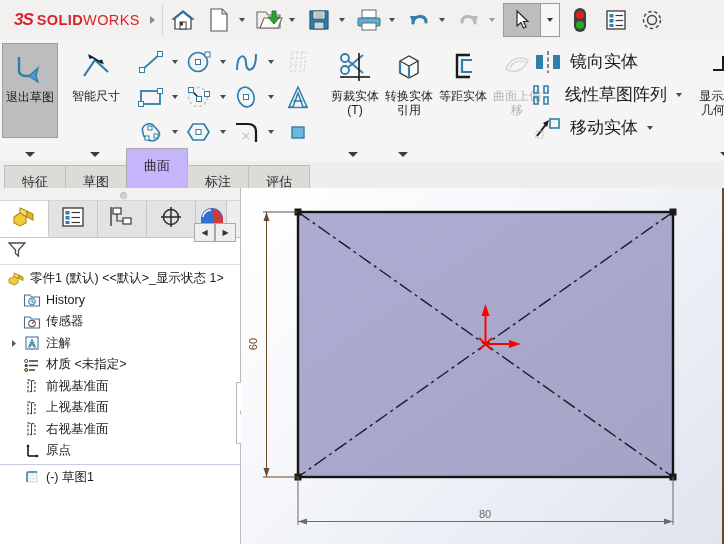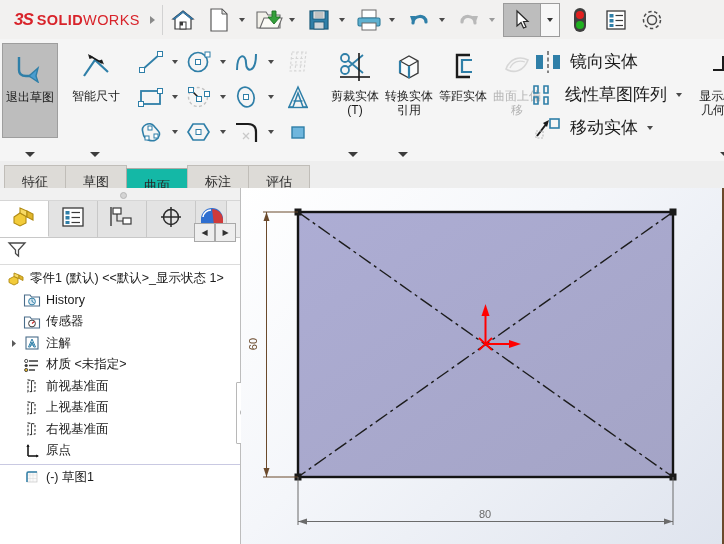--- a/index.html
+++ b/index.html
@@ -49,21 +49,21 @@
   .rowlbl{font-size:17px;color:#1b1b1b;margin-left:2px;white-space:nowrap;}
   .grpcaret{position:absolute;bottom:4px;width:0;height:0;border-top:5px solid #3c3c3c;
             border-left:5px solid transparent;border-right:5px solid transparent;}
 
   
   .tabs{position:absolute;left:0;top:161px;width:724px;height:27px;background:#eeeeee;}
   .tabstrip{display:flex;align-items:flex-end;height:27px;padding-left:4px;}
   .tab{height:23px;line-height:23px;padding:4px 17px;font-size:13px;color:#2a2a2a;
        background:#dddbd7;border:1px solid #c0bdb8;border-bottom:none;margin-right:-1px;
        box-sizing:border-box;}
-  .tab.active{background:#14b8a6;border-color:#b0aca6;height:20px;line-height:25px;}
+  .tab.active{background:#c4b5fd;border-color:#b0aca6;height:40px;line-height:25px;}
   .viewtools{position:absolute;right:0;top:163px;height:25px;display:flex;align-items:center;}
   .vt{width:34px;height:25px;display:flex;align-items:center;justify-content:center;}
 
   
   .leftpanel{position:absolute;left:0;top:188px;width:240px;height:356px;background:#ffffff;}
   .panel-topbar{height:12px;background:#f1f1f1;border-bottom:1px solid #d6d6d6;position:relative;}
   .panel-grip{position:absolute;left:120px;top:4px;width:5px;height:5px;border-radius:50%;
               background:#d4d4d4;border:1px solid #b6b6b6;}
   .ptabs{height:36px;background:#eeeeee;display:flex;align-items:stretch;border-bottom:1px solid #c8c8c8;}
   .ptab{width:48px;display:flex;align-items:center;justify-content:center;

